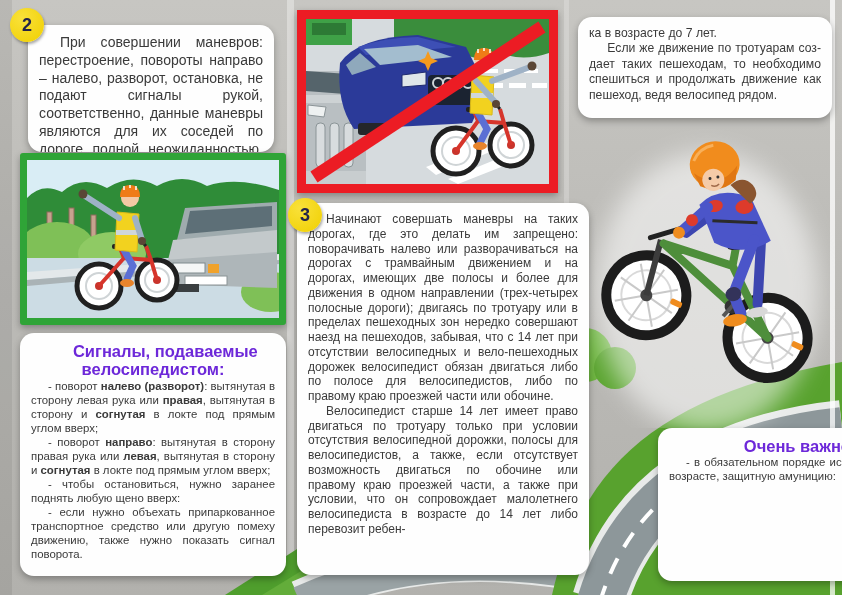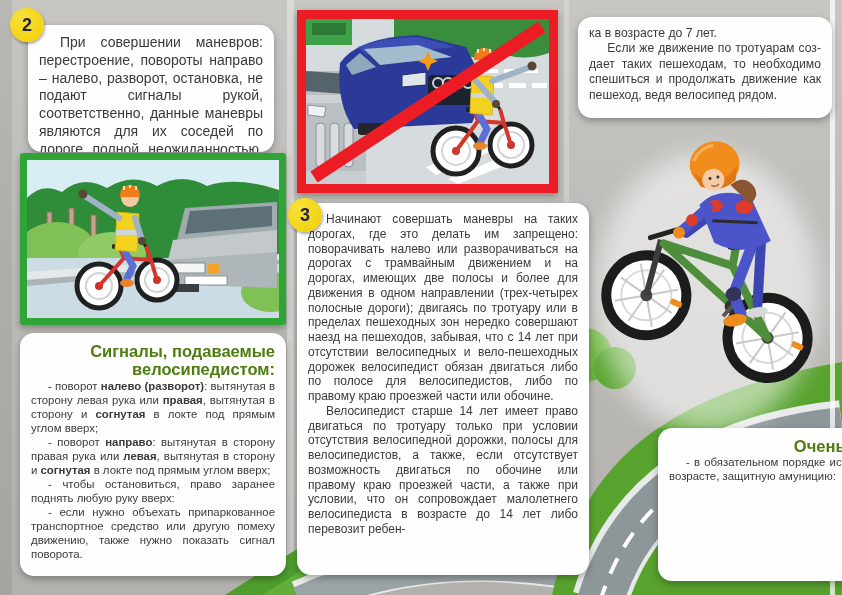--- a/index.html
+++ b/index.html
@@ -18,21 +18,21 @@
   .panel p{margin:0;text-indent:1.5em;}
   .panel p.no-indent{text-indent:0;}
   .badge{
     position:absolute;z-index:5;width:34px;height:34px;border-radius:50%;
     background:radial-gradient(circle at 35% 30%,#f9e13a,#f0cf00);
     color:#23234a;font-weight:bold;font-size:18px;
     display:flex;align-items:center;justify-content:center;
     box-shadow:1px 2px 3px rgba(0,0,0,.35);
   }
   .red-heading{
-    color:#4d7c0f;font-weight:bold;text-align:right;
+    color:#6d28d9;font-weight:bold;text-align:center;
     font-size:16.5px;line-height:1.12;margin:1px 0 6px 0;text-indent:0;
   }
   .illus{position:absolute;box-sizing:border-box;box-shadow:0 3px 7px rgba(0,0,0,.30);z-index:3;background:#d9edf5;}
   .frame-green{border:7px solid #2fa437;border-radius:3px;}
   .frame-red{border:9px solid #ec1c24;background:#d6dbde;}
   .illus svg{display:block;}
   #panel-maneuvers{left:28px;top:25px;width:246px;height:127px;font-size:14px;line-height:1.27;}
   #illus-signal{left:20px;top:153px;width:266px;height:172px;}
   #panel-signals{left:20px;top:333px;width:266px;height:243px;font-size:11.4px;line-height:1.23;}
   #illus-prohibited{left:297px;top:10px;width:261px;height:183px;}
@@ -131,21 +131,21 @@
         <path d="M93,37 Q93,25 103,25 Q113,25 113,37 Z" fill="#ef7c17"></path>
         <path d="M97,30 L97,26 M103,28 L103,25 M109,30 L109,26" stroke="#fff" stroke-width="1.5"></path>
       </g>
     </svg>
   </div>
 
   <div class="panel" id="panel-signals">
     <p class="red-heading">Сигналы, подаваемые велосипедистом:</p>
     <p><span>- поворот </span><b>налево (разворот)</b><span>: вытянутая в сторону левая рука или </span><b>правая</b><span>, вытянутая в сторону и </span><b>согнутая</b><span> в локте под прямым углом вверх;</span></p>
     <p><span>- поворот </span><b>направо</b><span>: вытянутая в сторону правая рука или </span><b>левая</b><span>, вытянутая в сторону и </span><b>согнутая</b><span> в локте под прямым углом вверх;</span></p>
-    <p><span>- чтобы остановиться, право заранее поднять любую руку вверх:</span></p>
+    <p><span>- чтобы остановиться, нужно заранее поднять любую щено вверх:</span></p>
     <p><span>- если нужно объехать припаркованное транспортное средство или другую помеху движению, также нужно показать сигнал поворота.</span></p>
   </div>
 
   <div class="illus frame-red" id="illus-prohibited">
     <svg width="243" height="165" viewBox="0 0 243 165">
       <rect width="243" height="165" fill="#d6dbde"></rect>
       <rect x="88" width="155" height="12" fill="#e8eff2"></rect>
       <path d="M88,0 L243,0 L243,34 Q220,42 200,36 Q180,44 160,36 Q140,44 120,36 Q104,42 88,34 Z" fill="#3a8d3c"></path>
       <rect x="0" y="0" width="46" height="26" fill="#3fa147"></rect>
       <rect x="6" y="4" width="34" height="12" fill="#2d7a35"></rect>

